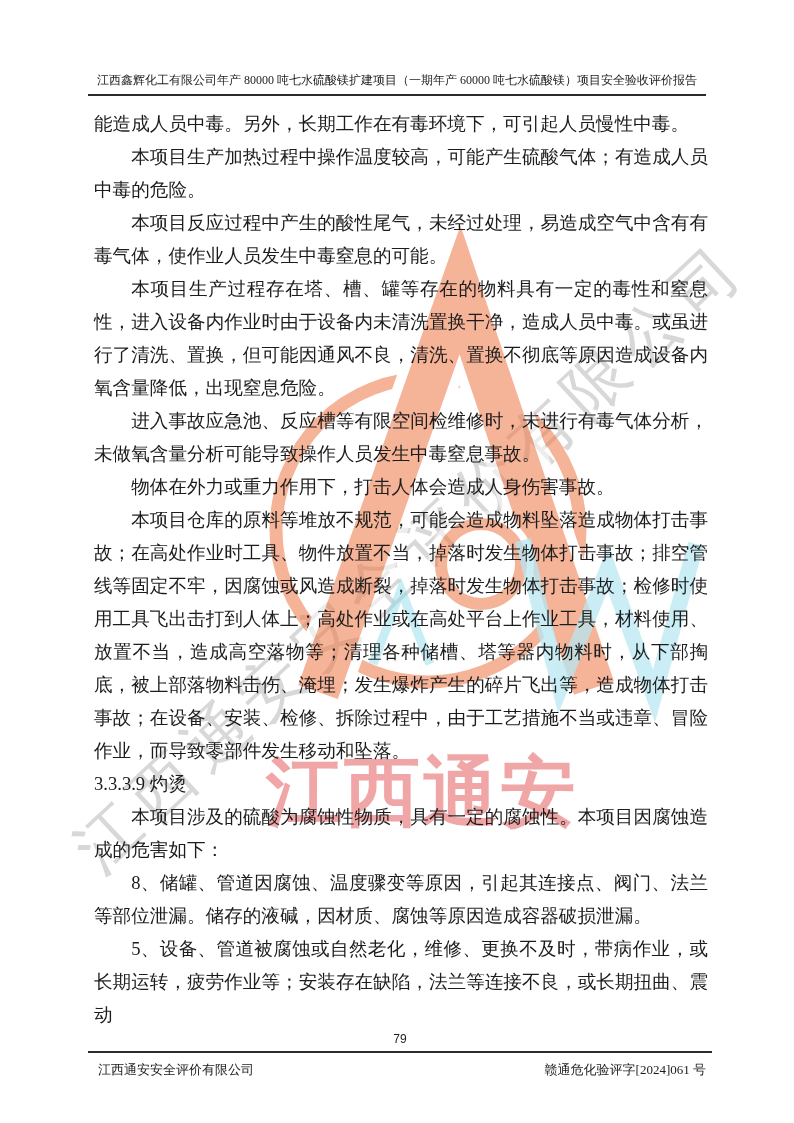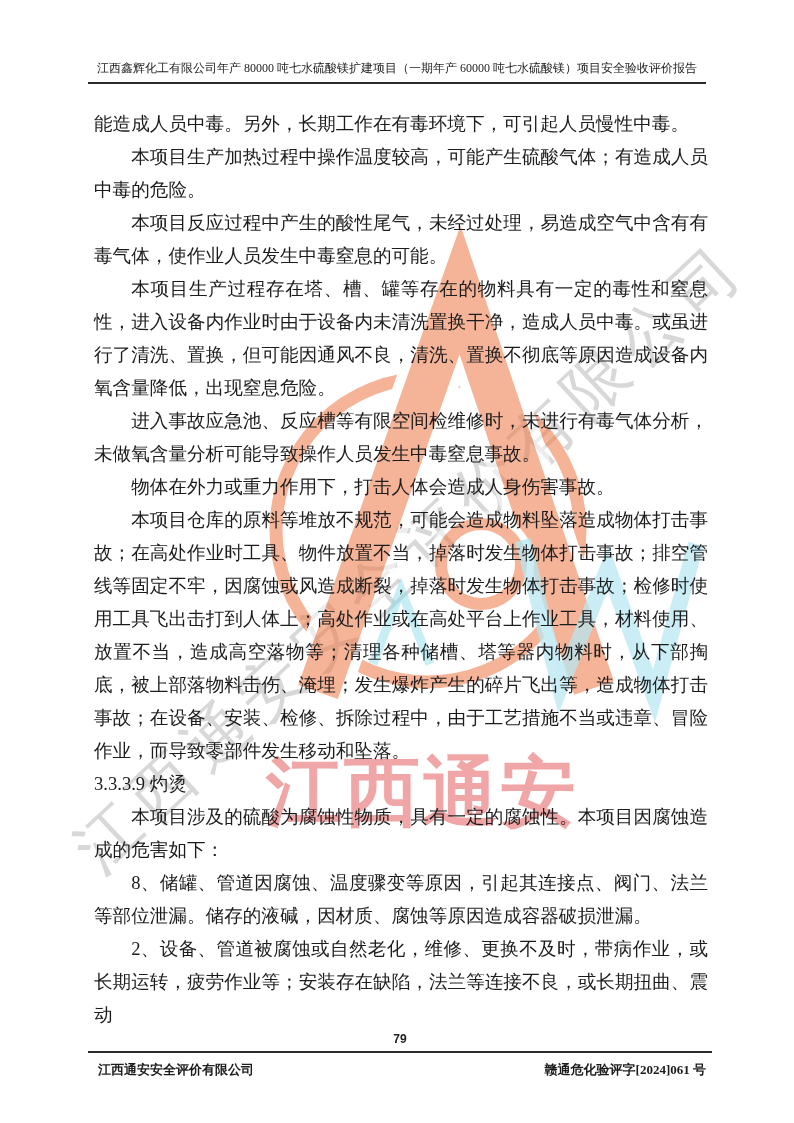--- a/index.html
+++ b/index.html
@@ -25,35 +25,35 @@
   .wm-logo .cyan{fill:none;stroke:var(--wm-cyan,#7fd4e8);stroke-width:16px;opacity:.75;}
   .wm-logo .cyan-a{fill:none;stroke:var(--wm-cyan,#7fd4e8);stroke-width:9px;opacity:.8;}
   .wm-red{
     position:absolute;left:266px;top:754px;
     font-family:Liberation Serif, serif;font-weight:700;
     font-size:76px;letter-spacing:2px;line-height:1;
     color:var(--wm-red,#e25050);opacity:.5;white-space:nowrap;
   }
   
   .header{
-    position:absolute;left:88px;top:60px;width:618px;z-index:2;
+    position:absolute;left:88px;top:72px;width:618px;z-index:2;
     text-align:center;font-size:12px;line-height:16px;
     padding-bottom:6px;border-bottom:2px solid #2b2b2b;
   }
   
   .body-text{
     position:absolute;left:94px;top:107px;width:614px;z-index:2;
     font-size:18.6px;line-height:33px;text-align:justify;
   }
   .body-text p{margin:0;padding:0;}
   .body-text p.para-indent{text-indent:2em;}
   .body-text p.para-flush{text-indent:0;}
   .body-text p.heading{text-indent:0;}
   
-  .footer{position:absolute;left:88px;top:1032px;width:624px;z-index:2;font-weight:bold;}
+  .footer{position:absolute;left:88px;top:1032px;width:624px;z-index:2;}
   .page-number{
     text-align:center;font-family:"Liberation Sans","DejaVu Sans",sans-serif;
     font-size:12px;line-height:14px;padding-bottom:5px;
   }
   .footer-line{border-top:2px solid #2b2b2b;height:0;}
   .footer-row{
     display:flex;justify-content:space-between;align-items:baseline;
     padding:8px 6px 0 10px;font-size:13px;
   }
 </style>
@@ -90,21 +90,21 @@
       <p class="para-flush">能造成人员中毒。另外，长期工作在有毒环境下，可引起人员慢性中毒。</p>
       <p class="para-indent">本项目生产加热过程中操作温度较高，可能产生硫酸气体；有造成人员中毒的危险。</p>
       <p class="para-indent">本项目反应过程中产生的酸性尾气，未经过处理，易造成空气中含有有毒气体，使作业人员发生中毒窒息的可能。</p>
       <p class="para-indent">本项目生产过程存在塔、槽、罐等存在的物料具有一定的毒性和窒息性，进入设备内作业时由于设备内未清洗置换干净，造成人员中毒。或虽进行了清洗、置换，但可能因通风不良，清洗、置换不彻底等原因造成设备内氧含量降低，出现窒息危险。</p>
       <p class="para-indent">进入事故应急池、反应槽等有限空间检维修时，未进行有毒气体分析，未做氧含量分析可能导致操作人员发生中毒窒息事故。</p>
       <p class="para-indent">物体在外力或重力作用下，打击人体会造成人身伤害事故。</p>
       <p class="para-indent">本项目仓库的原料等堆放不规范，可能会造成物料坠落造成物体打击事故；在高处作业时工具、物件放置不当，掉落时发生物体打击事故；排空管线等固定不牢，因腐蚀或风造成断裂，掉落时发生物体打击事故；检修时使用工具飞出击打到人体上；高处作业或在高处平台上作业工具，材料使用、放置不当，造成高空落物等；清理各种储槽、塔等器内物料时，从下部掏底，被上部落物料击伤、淹埋；发生爆炸产生的碎片飞出等，造成物体打击事故；在设备、安装、检修、拆除过程中，由于工艺措施不当或违章、冒险作业，而导致零部件发生移动和坠落。</p>
       <p class="heading">3.3.3.9 灼烫</p>
       <p class="para-indent">本项目涉及的硫酸为腐蚀性物质，具有一定的腐蚀性。本项目因腐蚀造成的危害如下：</p>
       <p class="para-indent">8、储罐、管道因腐蚀、温度骤变等原因，引起其连接点、阀门、法兰等部位泄漏。储存的液碱，因材质、腐蚀等原因造成容器破损泄漏。</p>
-      <p class="para-indent">2、设备、管道被腐蚀或自然老化，维修、更换不及时，带病作业，或长期运转，疲劳作业等；安装存在缺陷，法兰等连接不良，或长期扭曲、震动</p>
+      <p class="para-indent">5、设备、管道被腐蚀或自然老化，维修、更换不及时，带病作业，或长期运转，疲劳作业等；安装存在缺陷，法兰等连接不良，或长期扭曲、震动</p>
     </div>
 
   <div class="footer">
     <div class="page-number">79</div>
     <div class="footer-line"></div>
     <div class="footer-row">
       <span>江西通安安全评价有限公司</span>
       <span>赣通危化验评字[2024]061 号</span>
     </div>
   </div>

